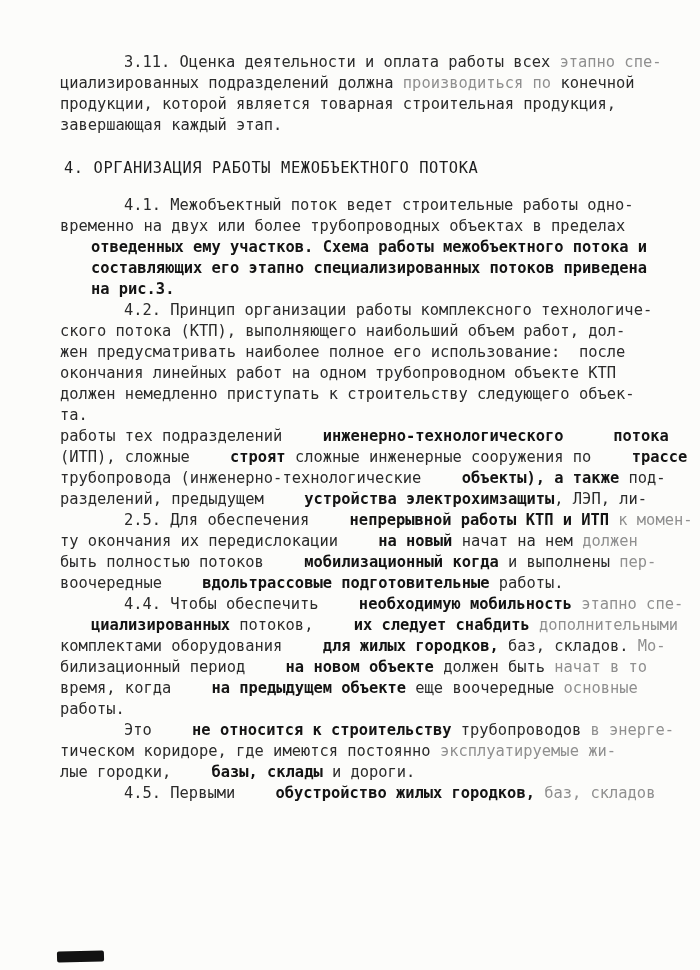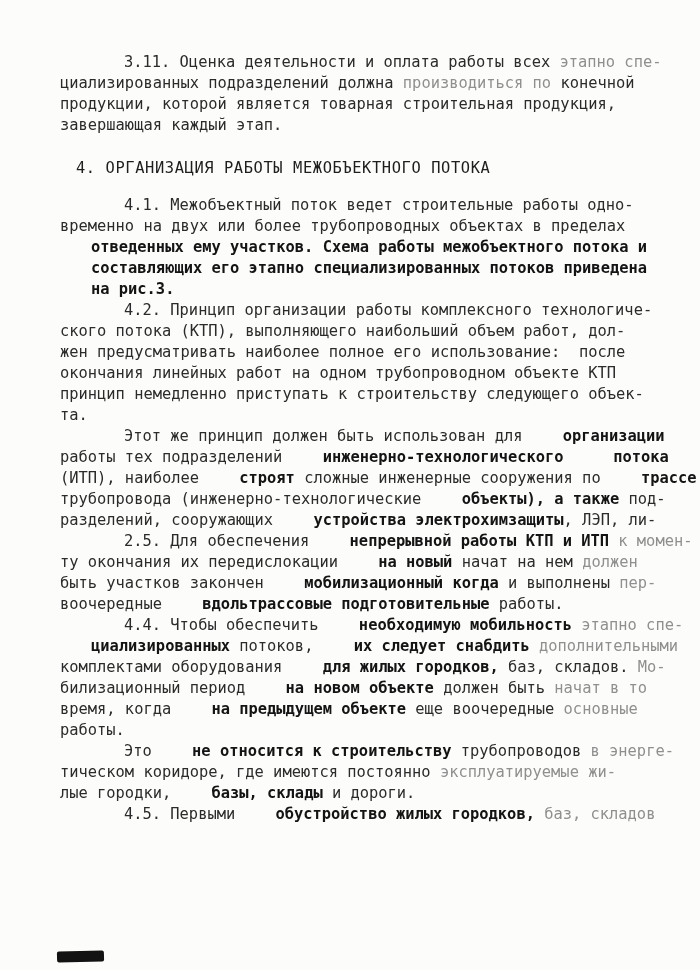--- a/index.html
+++ b/index.html
@@ -17,21 +17,21 @@
   .doc {
     position: absolute;
     left: 60px; top: 52px;
     width: 596px;
     font-size: 15.4px;
     line-height: 21px;
     color: #2b2b2b;
   }
   .block { margin: 0; }
   .head {
-    margin: 22px 0 16px 16px;
+    margin: 22px 0 16px 4px;
     letter-spacing: 0.6px;
     color: #1e1e1e;
   }
   .ln { white-space: pre; height: 21px; }
   .ind { padding-left: 64px; }
   .b { font-weight: bold; color: #141414; margin-left: 31px; }
   .f { color: #8f8f8f; }
   .blot {
     position: absolute;
     left: 57px; top: 951px;
@@ -60,34 +60,33 @@
         <div class="ln"><span>временно на двух или более трубопроводных объектах в пределах</span></div>
         <div class="ln"><span class="b">отведенных ему участков. Схема работы межобъектного потока и</span></div>
         <div class="ln"><span class="b">составляющих его этапно специализированных потоков приведена</span></div>
         <div class="ln"><span class="b">на рис.3.</span></div>
       </div>
       <div class="block">
         <div class="ln ind"><span>4.2. Принцип организации работы комплексного технологиче-</span></div>
         <div class="ln"><span>ского потока (КТП), выполняющего наибольший объем работ, дол-</span></div>
         <div class="ln"><span>жен предусматривать наиболее полное его использование:  после</span></div>
         <div class="ln"><span>окончания линейных работ на одном трубопроводном объекте КТП</span></div>
-        <div class="ln"><span>принцип немедленно приступать к строительству следующего объек-</span></div>
+        <div class="ln"><span>должен немедленно приступать к строительству следующего объек-</span></div>
         <div class="ln"><span>та.</span></div>
       </div>
       <div class="block">
-        <div class="ln ind"><span>Этот же принцип должен быть использован для </span><span class="b">организации</span></div>
         <div class="ln"><span>работы тех подразделений </span><span class="b">инженерно-технологического</span><span>  </span><span class="b">потока</span></div>
-        <div class="ln"><span>(ИТП), наиболее </span><span class="b">строят</span><span> сложные инженерные сооружения по </span><span class="b">трассе</span></div>
+        <div class="ln"><span>(ИТП), сложные </span><span class="b">строят</span><span> сложные инженерные сооружения по </span><span class="b">трассе</span></div>
         <div class="ln"><span>трубопровода (инженерно-технологические </span><span class="b">объекты), а также</span><span> под-</span></div>
-        <div class="ln"><span>разделений, сооружающих </span><span class="b">устройства электрохимзащиты</span><span>, ЛЭП, ли-</span></div>
+        <div class="ln"><span>разделений, предыдущем </span><span class="b">устройства электрохимзащиты</span><span>, ЛЭП, ли-</span></div>
       </div>
       <div class="block">
         <div class="ln ind"><span>2.5. Для обеспечения </span><span class="b">непрерывной работы КТП и ИТП</span><span class="f"> к момен-</span></div>
         <div class="ln"><span>ту окончания их передислокации </span><span class="b">на новый</span><span> начат на нем </span><span class="f">должен</span></div>
-        <div class="ln"><span>быть участков закончен </span><span class="b">мобилизационный когда</span><span> и выполнены </span><span class="f">пер-</span></div>
+        <div class="ln"><span>быть полностью потоков </span><span class="b">мобилизационный когда</span><span> и выполнены </span><span class="f">пер-</span></div>
         <div class="ln"><span>воочередные </span><span class="b">вдольтрассовые подготовительные</span><span> работы.</span></div>
       </div>
       <div class="block">
         <div class="ln ind"><span>4.4. Чтобы обеспечить </span><span class="b">необходимую мобильность</span><span class="f"> этапно спе-</span></div>
         <div class="ln"><span class="b">циализированных</span><span> потоков, </span><span class="b">их следует снабдить</span><span class="f"> дополнительными</span></div>
         <div class="ln"><span>комплектами оборудования </span><span class="b">для жилых городков,</span><span> баз, складов. </span><span class="f">Мо-</span></div>
         <div class="ln"><span>билизационный период </span><span class="b">на новом объекте</span><span> должен быть </span><span class="f">начат в то</span></div>
         <div class="ln"><span>время, когда </span><span class="b">на предыдущем объекте</span><span> еще воочередные </span><span class="f">основные</span></div>
         <div class="ln"><span>работы.</span></div>
       </div>

